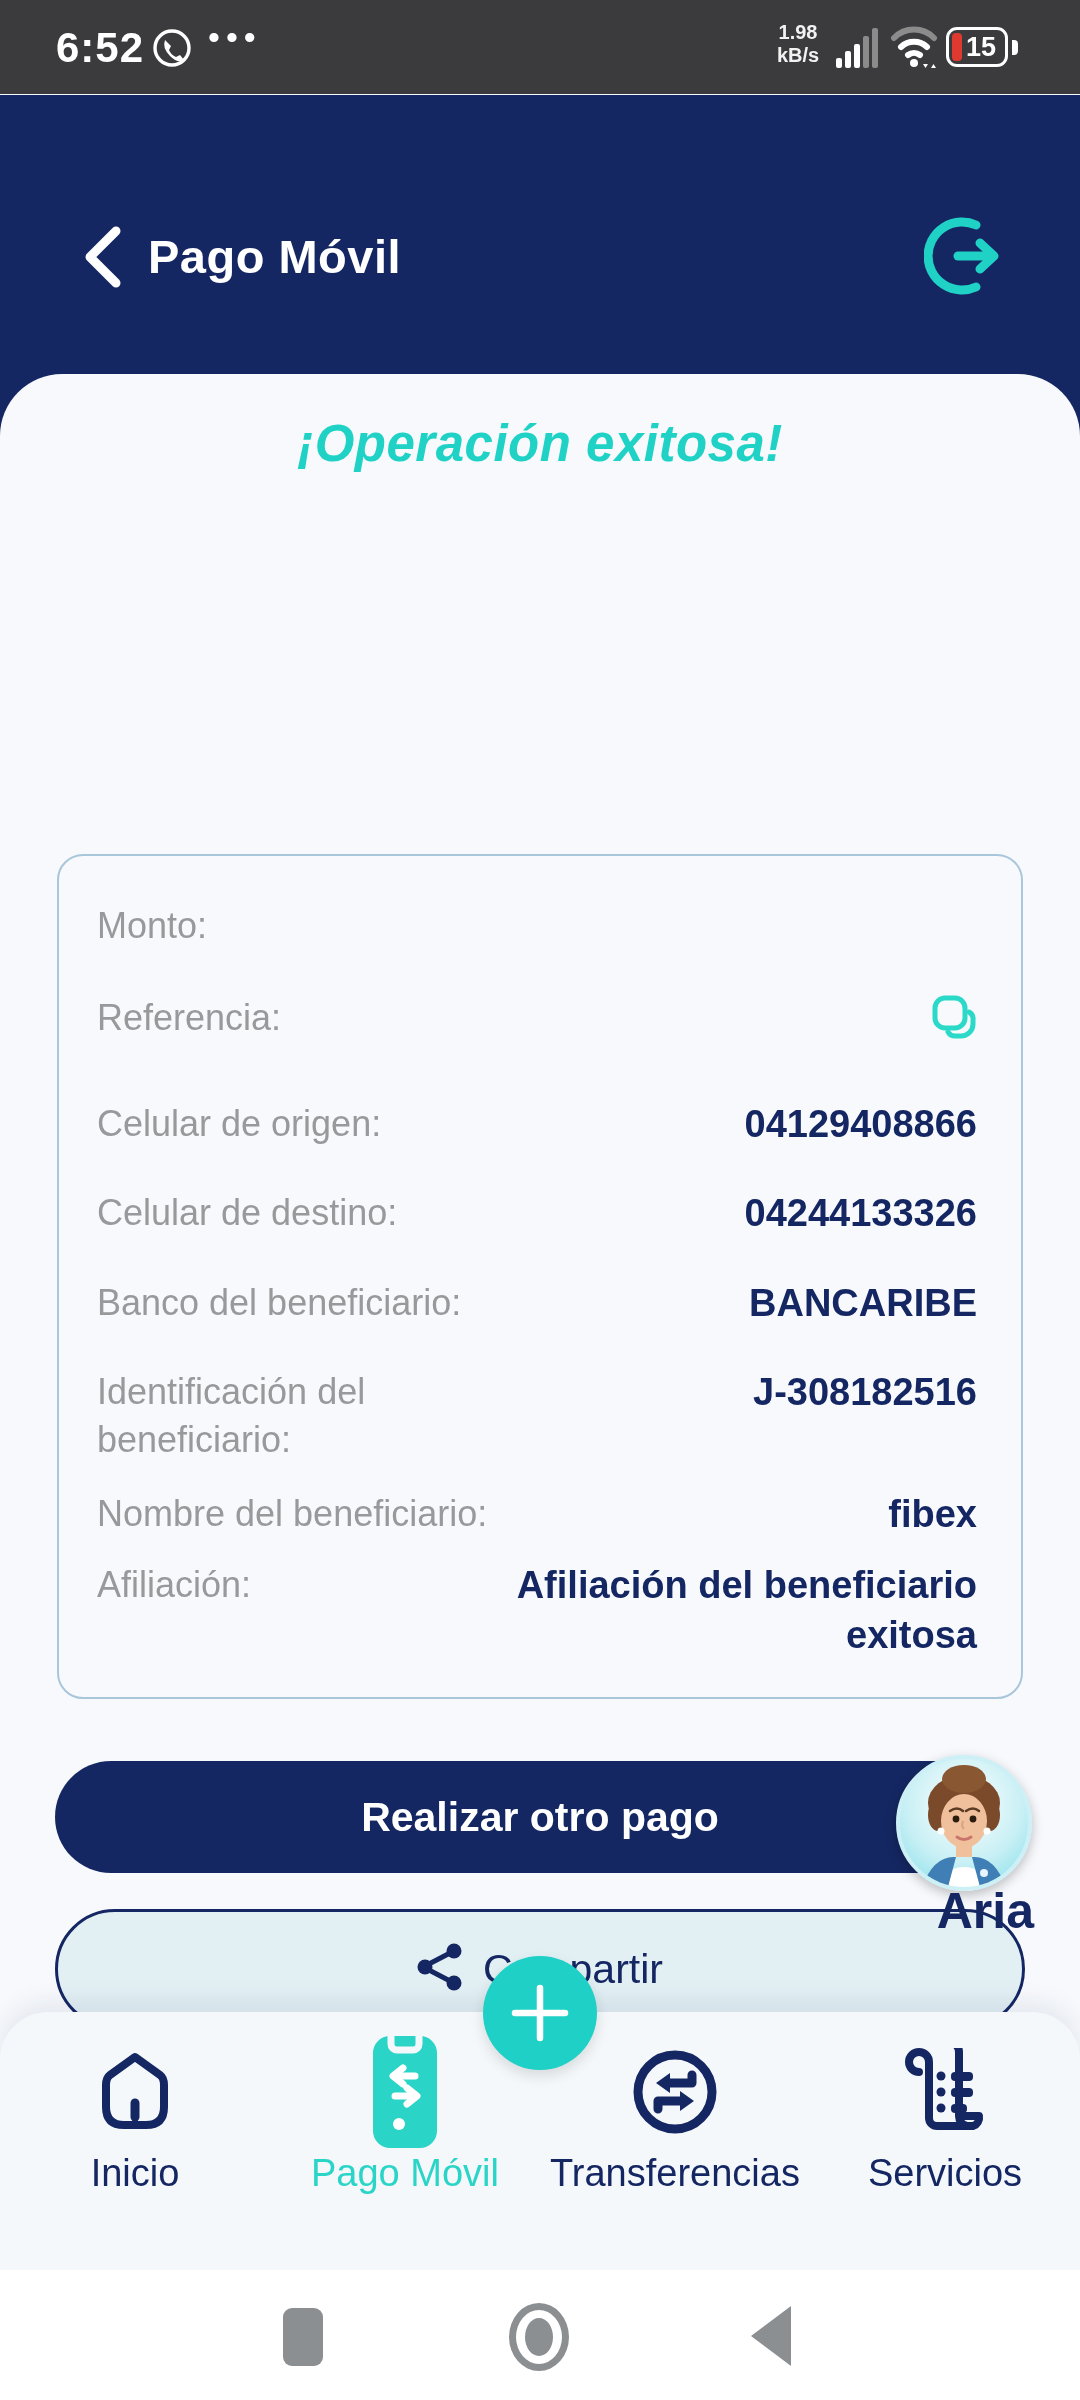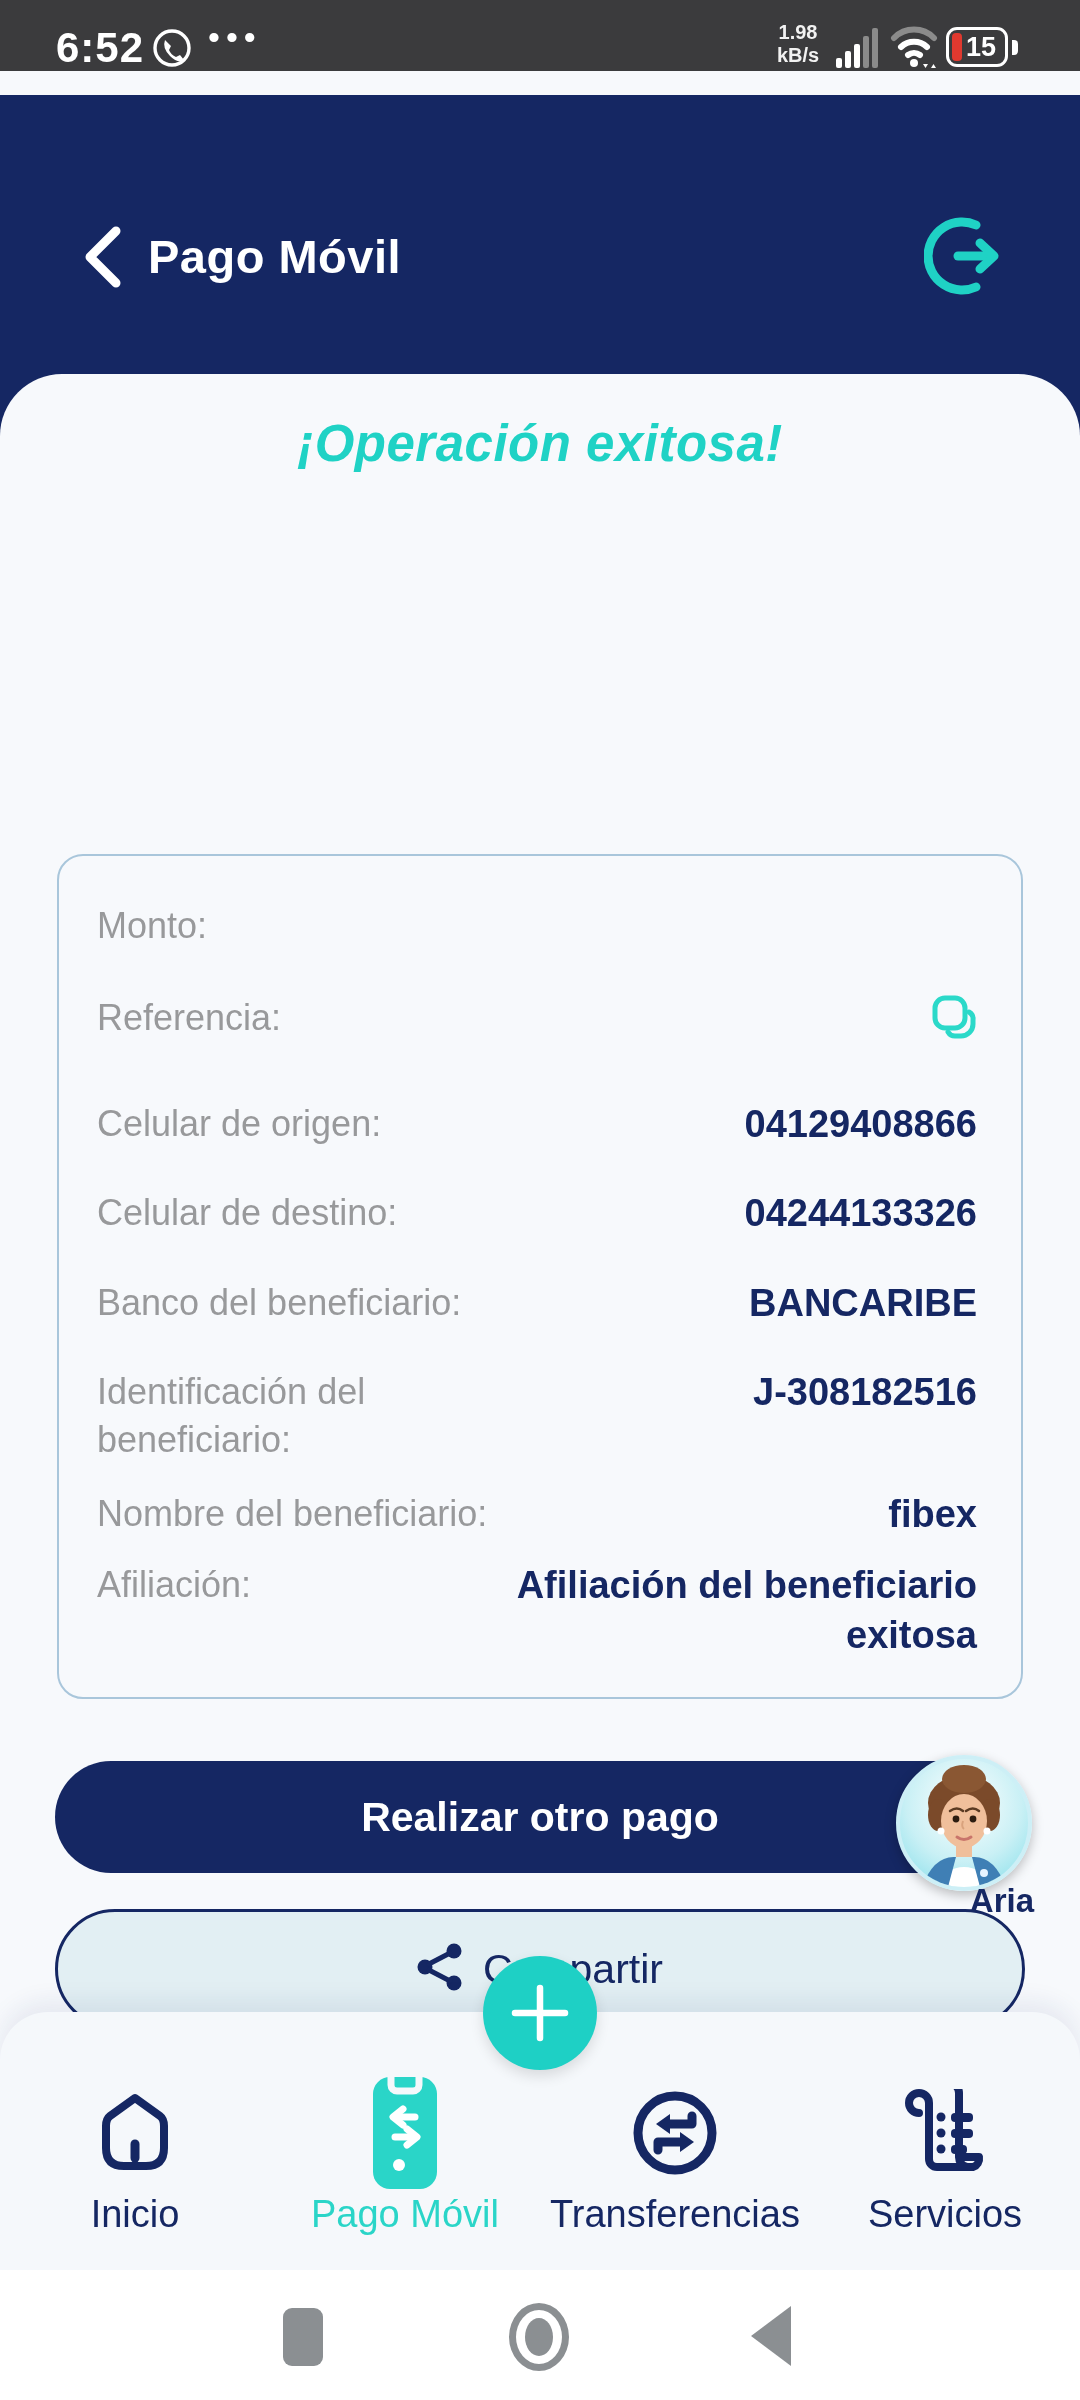--- a/index.html
+++ b/index.html
@@ -1,20 +1,20 @@
 <!DOCTYPE html>
 <html><head>
 <meta charset="utf-8">
 <style>
   * { margin:0; padding:0; box-sizing:border-box; }
   html,body { width:1080px; height:2400px; }
   body { font-family:"Liberation Sans", sans-serif; background:#f7f9fc; position:relative; overflow:hidden; }
 
   
-  .status-bar { position:absolute; top:0; left:0; width:1080px; height:71px; background:#3b3b3d; z-index:10;
+  .status-bar { position:absolute; top:0; left:0; width:1080px; height:94px; background:#3b3b3d; z-index:10;
                 display:flex; align-items:center; color:#fff; }
   .sb-time { position:absolute; left:56px; top:24px; font-size:42px; font-weight:bold; letter-spacing:1px; }
   .sb-wa   { position:absolute; left:150px; top:26px; }
   .sb-dots { position:absolute; left:208px; top:18px; font-size:34px; letter-spacing:6px; color:#fff; }
   .sb-speed{ position:absolute; left:766px; top:21px; width:64px; text-align:center;
              font-size:20px; font-weight:bold; line-height:23px; color:#f2f2f2; }
   .sb-signal{ position:absolute; left:836px; top:28px; }
   .sb-wifi { position:absolute; left:890px; top:24px; }
   .sb-batt { position:absolute; left:946px; top:27px; width:62px; height:40px; border:3px solid #fff;
              border-radius:11px; display:flex; align-items:center; justify-content:center; }
@@ -48,37 +48,37 @@
   .copy-btn { width:48px; height:48px; flex:0 0 auto; cursor:pointer; }
   .mb44{margin-bottom:44px;} .mb58{margin-bottom:58px;} .mb40{margin-bottom:40px;}
   .mb26{margin-bottom:26px;} .mb22{margin-bottom:22px;}
 
   .primary-btn { position:absolute; top:1387px; left:55px; width:970px; height:112px; border:none;
                  border-radius:56px; background:#152763; color:#fff; font-family:inherit;
                  font-size:41px; font-weight:bold; cursor:pointer; z-index:2; }
   .avatar { position:absolute; top:1381px; left:896px; width:136px; height:136px; border-radius:50%;
             border:4px solid #cdeff6; box-shadow:0 4px 12px rgba(0,0,0,.25); overflow:hidden; z-index:3; cursor:pointer;
             background:radial-gradient(circle at 50% 35%, #ffffff 0%, #c9f0f5 55%, #7fdde9 100%); }
-  .aria-label { position:absolute; top:1508px; right:46px; font-size:33px; font-weight:bold; color:#152763; z-index:4; }
+  .aria-label { position:absolute; top:1508px; right:46px; font-size:50px; font-weight:bold; color:#152763; z-index:4; }
 
   .share-btn { position:absolute; top:1535px; left:55px; width:970px; height:120px; border:3px solid #152763;
                border-radius:60px; background:#e2eff3; display:flex; align-items:center; justify-content:center;
                gap:20px; cursor:pointer; z-index:2; }
   .share-btn .txt { font-size:41px; color:#152763; font-family:inherit; }
 
   
   .fab { position:absolute; top:1956px; left:483px; width:114px; height:114px; border-radius:50%;
          background:#1ed0c5; z-index:8; border:none; cursor:pointer;
          display:flex; align-items:center; justify-content:center; box-shadow:0 6px 14px rgba(0,0,0,.12); }
 
   
   .bottom-nav { position:absolute; top:2012px; left:0; width:1080px; height:258px; background:#f5f8fb;
                 border-radius:48px 48px 0 0; box-shadow:0 -10px 24px rgba(21,39,99,.08); z-index:6;
                 display:flex; }
-  .nav-item { flex:1 1 0; display:flex; flex-direction:column; align-items:center; padding-top:65px; cursor:pointer; }
+  .nav-item { flex:1 1 0; display:flex; flex-direction:column; align-items:center; padding-top:24px; cursor:pointer; }
   .nav-icon-slot { height:112px; display:flex; align-items:center; justify-content:center; }
   .nav-label { margin-top:4px; font-size:38px; color:#152763; }
   .nav-item.active .nav-label { color:#2ad5c8; }
 
   
   .system-bar { position:absolute; top:2270px; left:0; width:1080px; height:130px; background:#ffffff; z-index:6; }
   .sys-square { position:absolute; left:283px; top:38px; width:40px; height:58px; background:#8b8f92; border-radius:9px; cursor:pointer; }
   .sys-circle { position:absolute; left:509px; top:33px; width:60px; height:68px; border:7px solid #8b8f92;
                 border-radius:50%; display:flex; align-items:center; justify-content:center; cursor:pointer; }
   .sys-circle .dot { width:28px; height:38px; background:#8b8f92; border-radius:50%; }

